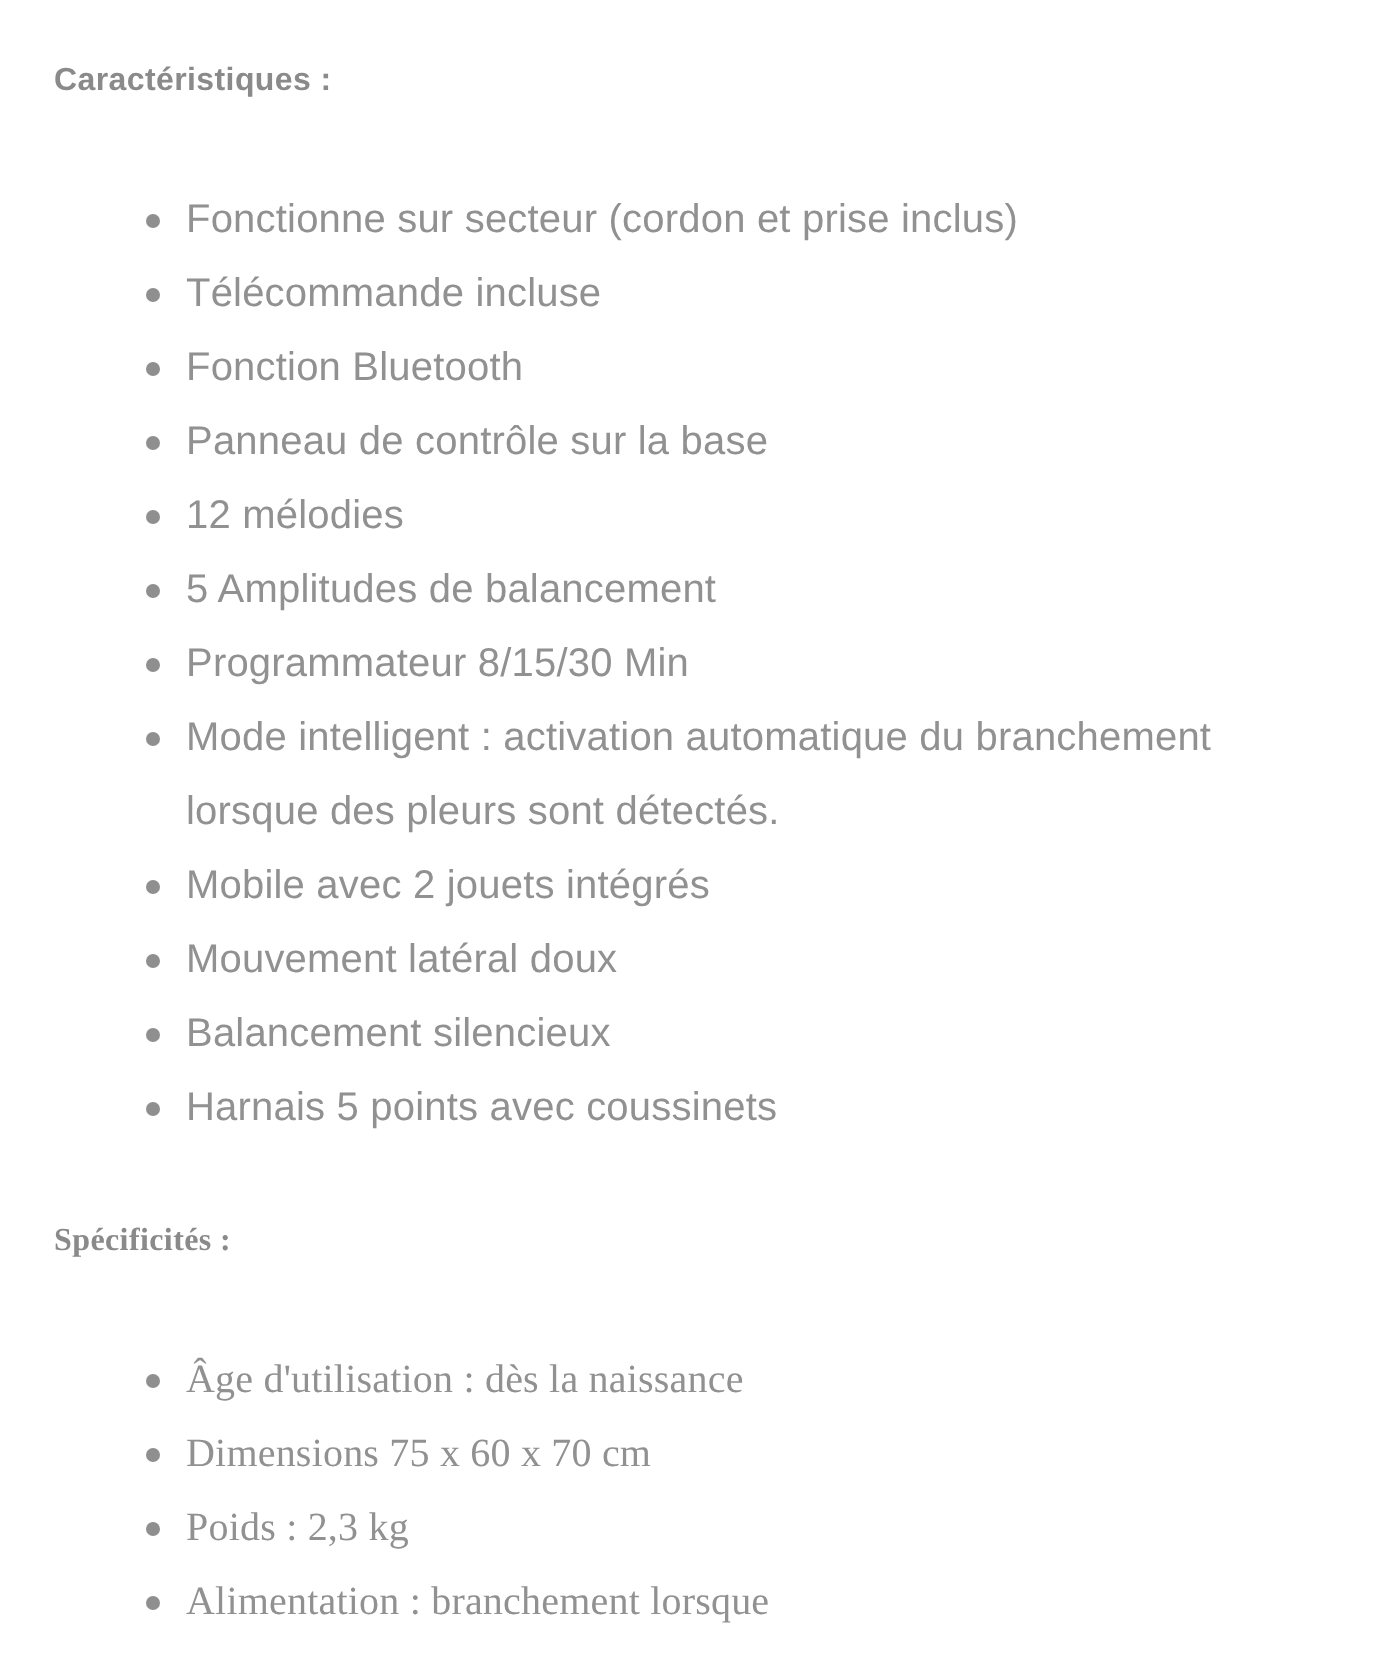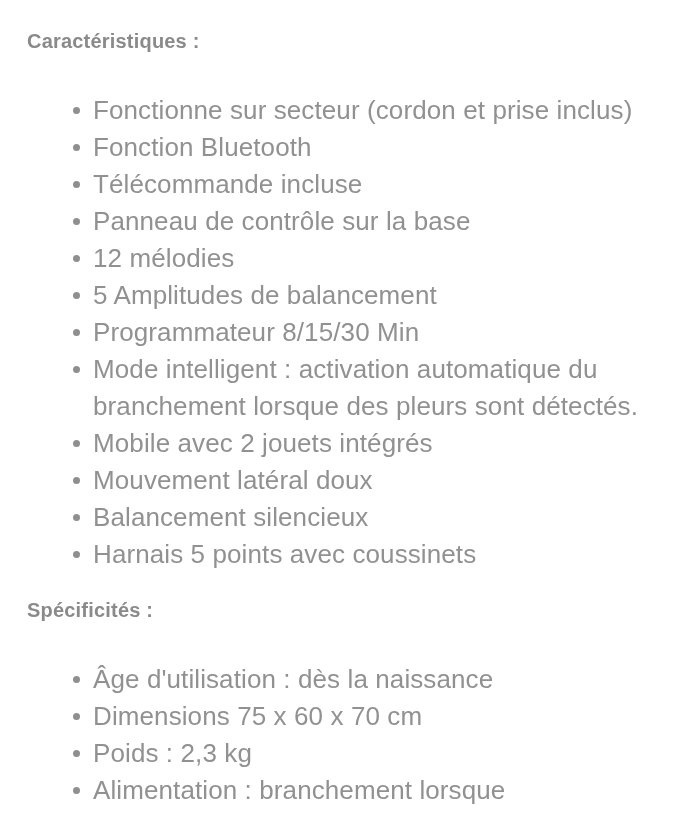--- a/index.html
+++ b/index.html
@@ -13,39 +13,39 @@
     width:700px;
     height:829px;
     box-sizing:border-box;
     background:var(--page-bg);
     font-family:"Liberation Sans","DejaVu Sans",sans-serif;
     padding:28px 27px 0 27px;
     overflow:hidden;
   }
   main{display:block;}
   .spec-section{display:block;}
-  .spec-section + .spec-section{margin-top:24px;}
+  .spec-section + .spec-section{margin-top:35px;font-family:Liberation Serif, serif;}
   .section-heading{
     margin:0;
-    font-size:20px;
+    font-size:16px;
     line-height:26px;
     font-weight:700;
     color:var(--heading-color);
     letter-spacing:0.2px;
   }
   .spec-list{
     list-style:none;
     margin:38px 0 0 0;
     padding:0;
   }
   .spec-list-item{
     position:relative;
     padding-left:66px;
     max-width:566px;
-    font-size:26px;
+    font-size:20px;
     line-height:37px;
     color:var(--body-color);
     letter-spacing:0.1px;
   }
   .bullet{
     position:absolute;
     left:46px;
     top:15px;
     width:7px;
     height:7px;
@@ -60,26 +60,26 @@
   <section class="spec-section">
     <h2 class="section-heading">Caractéristiques :</h2>
     <ul class="spec-list">
   <li class="spec-list-item">
     <span class="bullet"></span>
     <span class="item-text">Fonctionne sur secteur (cordon et prise inclus)</span>
   </li>
 
   <li class="spec-list-item">
     <span class="bullet"></span>
-    <span class="item-text">Fonction Bluetooth</span>
+    <span class="item-text">Télécommande incluse</span>
   </li>
 
   <li class="spec-list-item">
     <span class="bullet"></span>
-    <span class="item-text">Télécommande incluse</span>
+    <span class="item-text">Fonction Bluetooth</span>
   </li>
 
   <li class="spec-list-item">
     <span class="bullet"></span>
     <span class="item-text">Panneau de contrôle sur la base</span>
   </li>
 
   <li class="spec-list-item">
     <span class="bullet"></span>
     <span class="item-text">12 mélodies</span>

